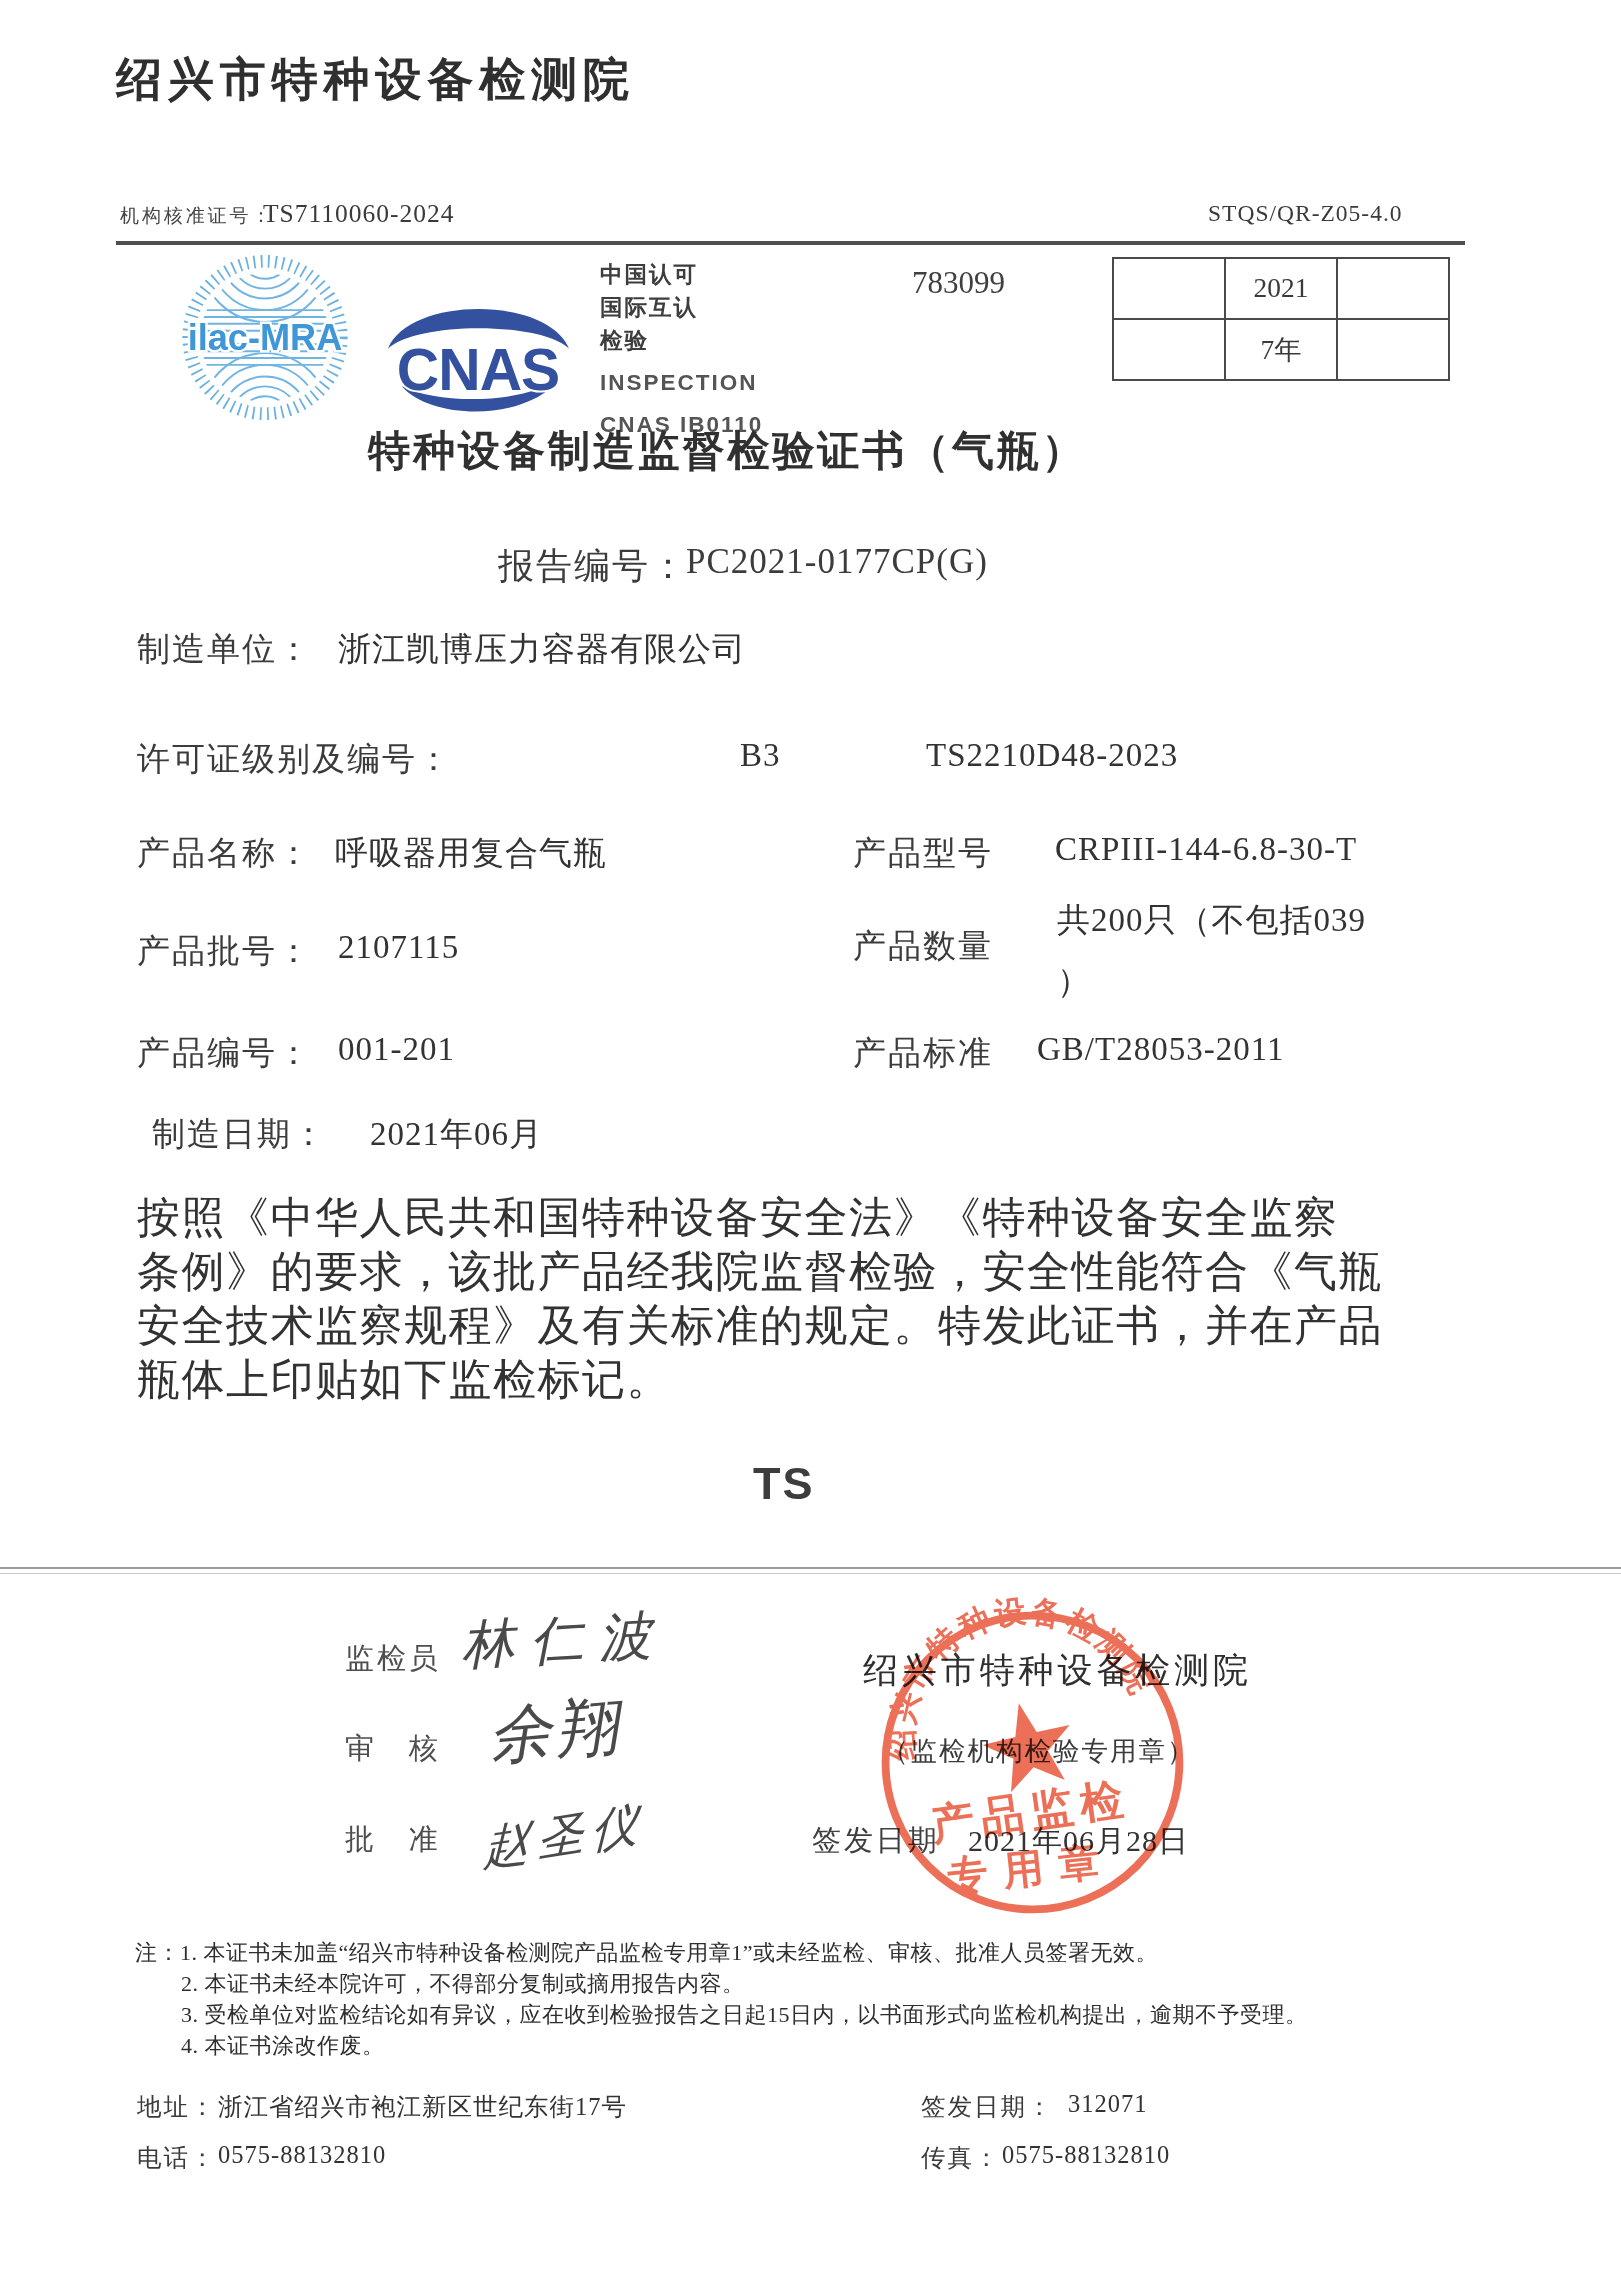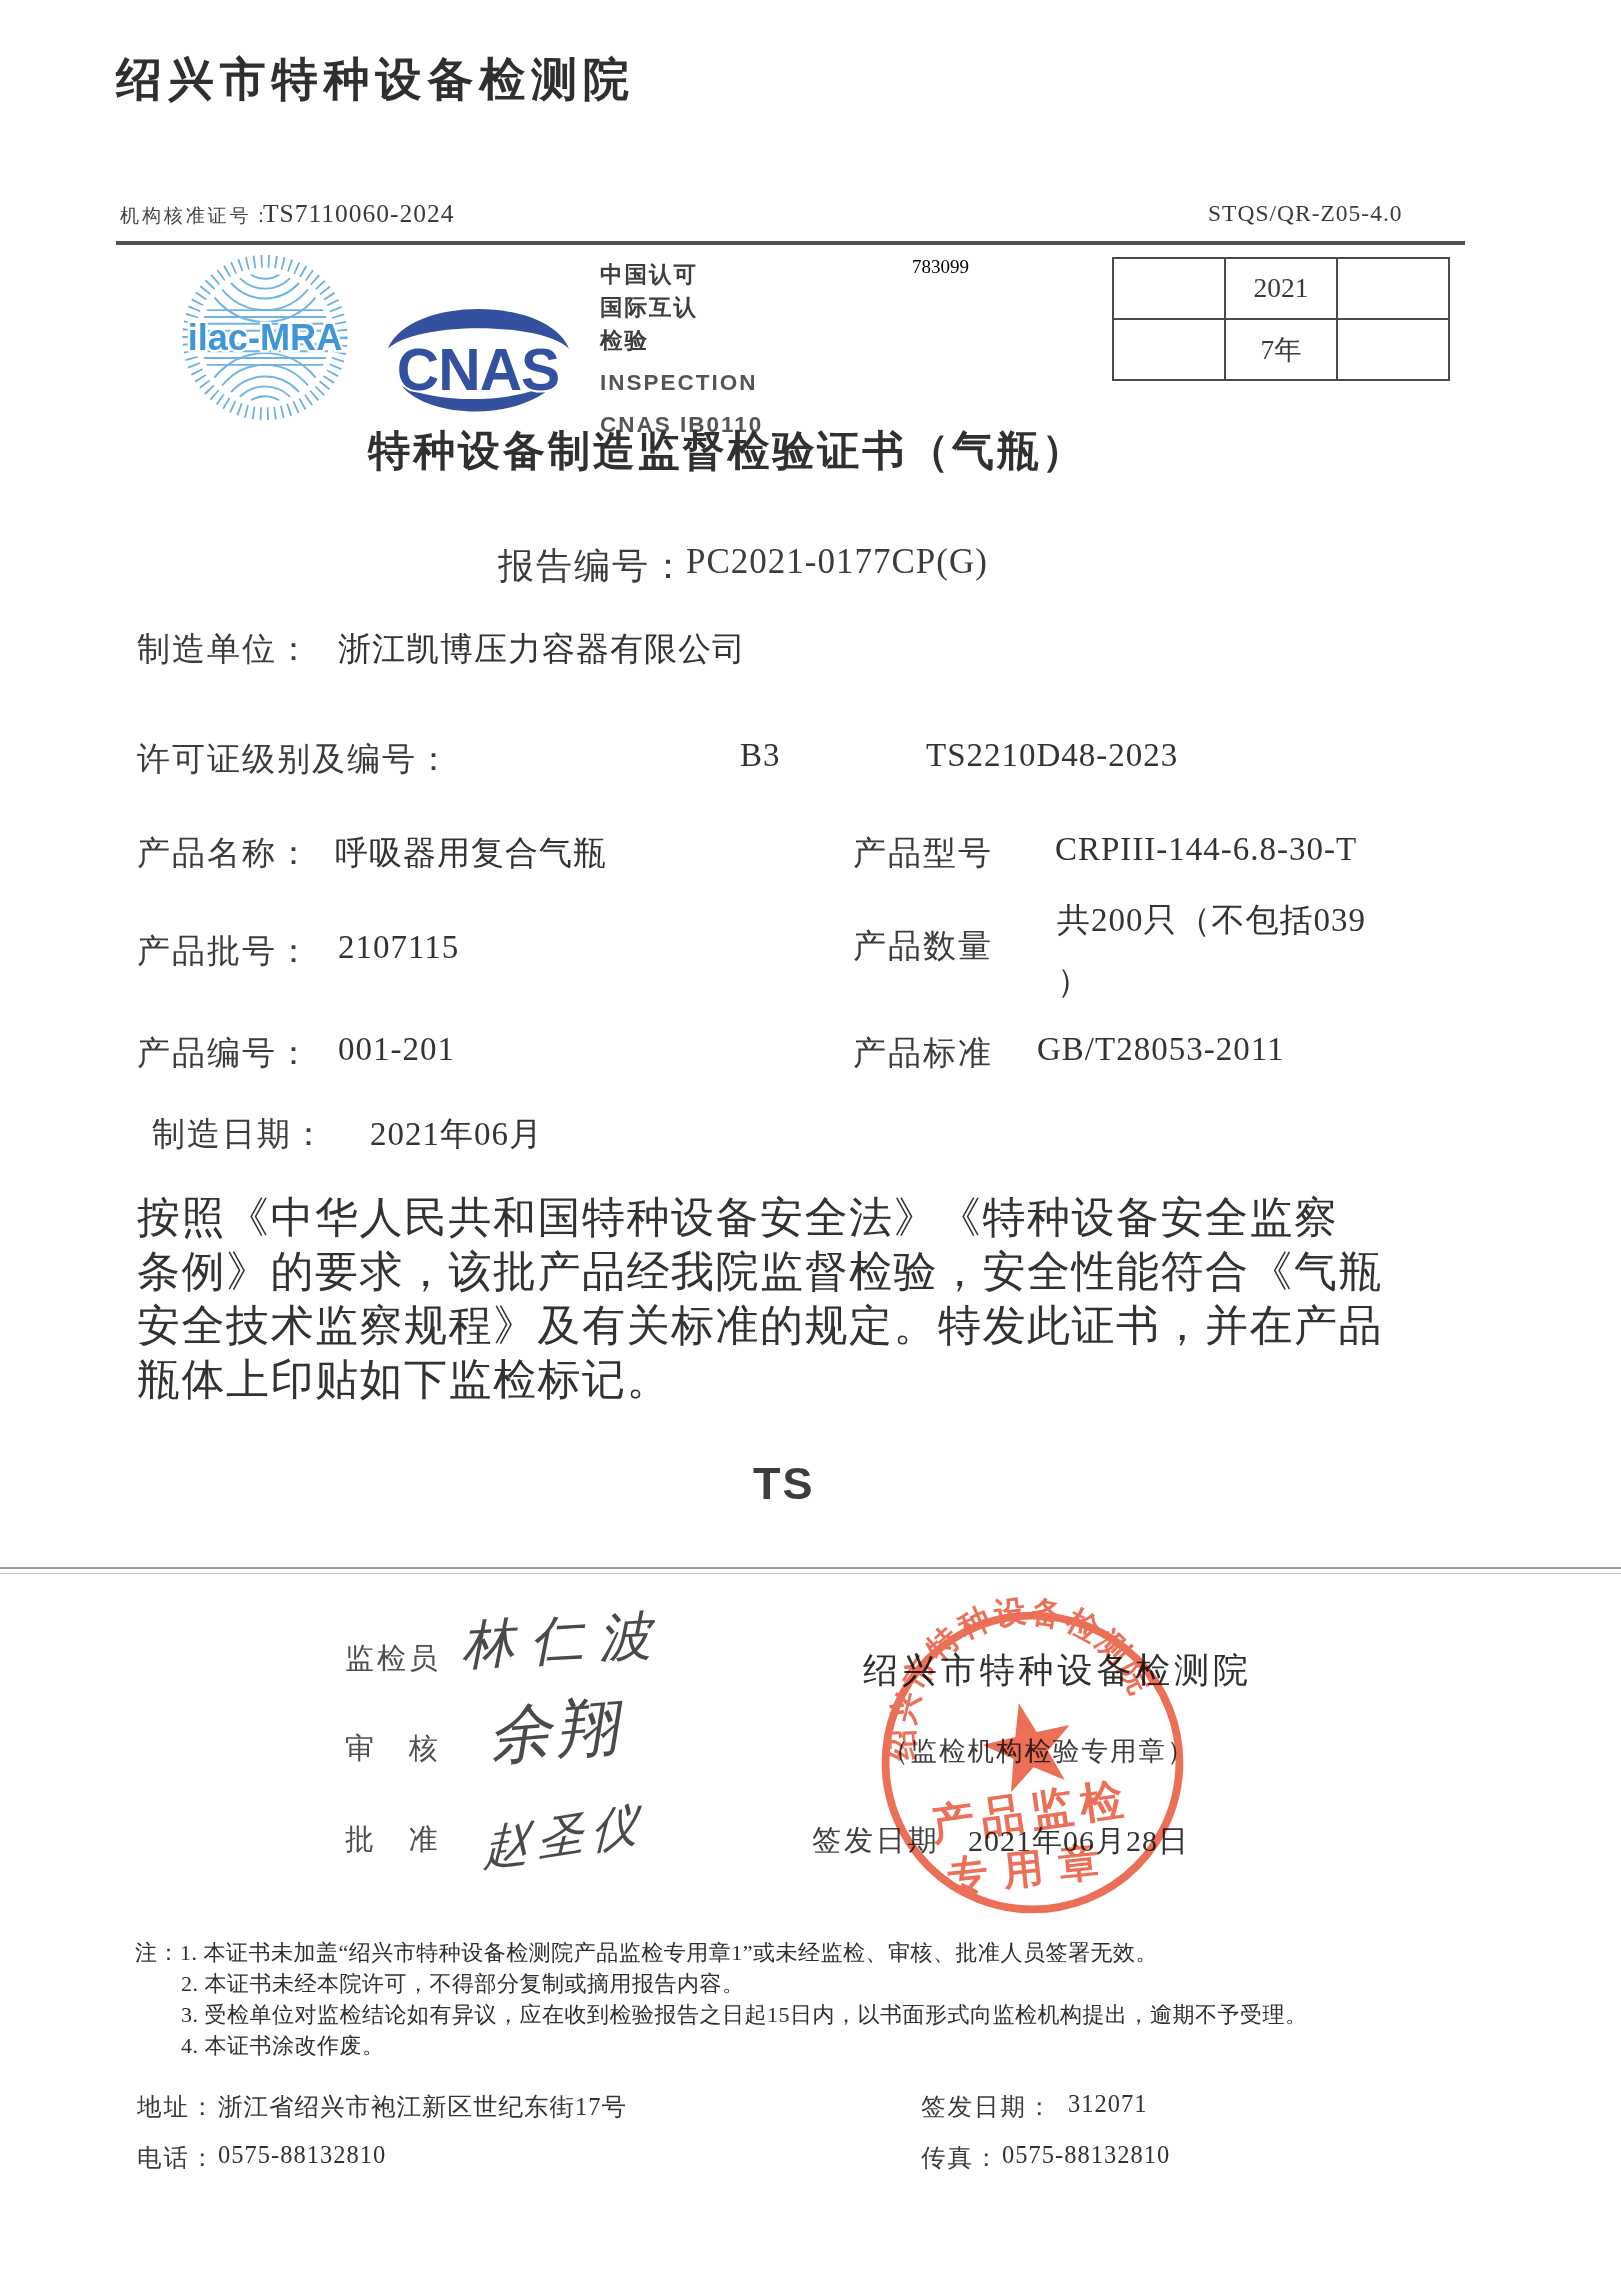--- a/index.html
+++ b/index.html
@@ -16,21 +16,21 @@
   .form-code{left:1208px;top:200px;font-size:23.5px;letter-spacing:1px;color:#3a3a3a;}
   .rule-top{left:116px;top:241px;width:1349px;height:3.9px;background:#4f4f4f;}
 
   .ilac-logo{left:178px;top:253px;}
   .cnas-logo{left:378px;top:288px;}
   .accred{left:600px;top:258px;line-height:33px;}
   .accred .cn{font-size:22.5px;font-weight:700;color:#3d3d3d;letter-spacing:2px;
     font-family:"Liberation Sans","DejaVu Sans",sans-serif;}
   .accred .en{font-size:22.5px;color:#555;letter-spacing:2px;margin-top:8.8px;
     font-family:"Liberation Sans","DejaVu Sans",sans-serif;font-weight:600;}
-  .serial-no{left:912px;top:256px;font-size:19px;color:#000000;}
+  .serial-no{left:912px;top:265px;font-size:31px;color:#404040;}
 
   .year-grid{left:1112px;top:257px;border-collapse:collapse;}
   .year-grid td{border:2.9px solid #4a4a4a;width:110px;height:59px;text-align:center;
     font-size:27.4px;color:#3a3a3a;padding:0;}
 
   .cert-title{left:0;top:423px;width:1455px;text-align:center;font-size:42px;font-weight:700;
     letter-spacing:2.9px;color:#303030;}
 
   .report-row{left:498px;top:542px;font-size:36px;letter-spacing:2px;}
   .report-no{left:686px;top:542px;font-size:35px;letter-spacing:1px;}

